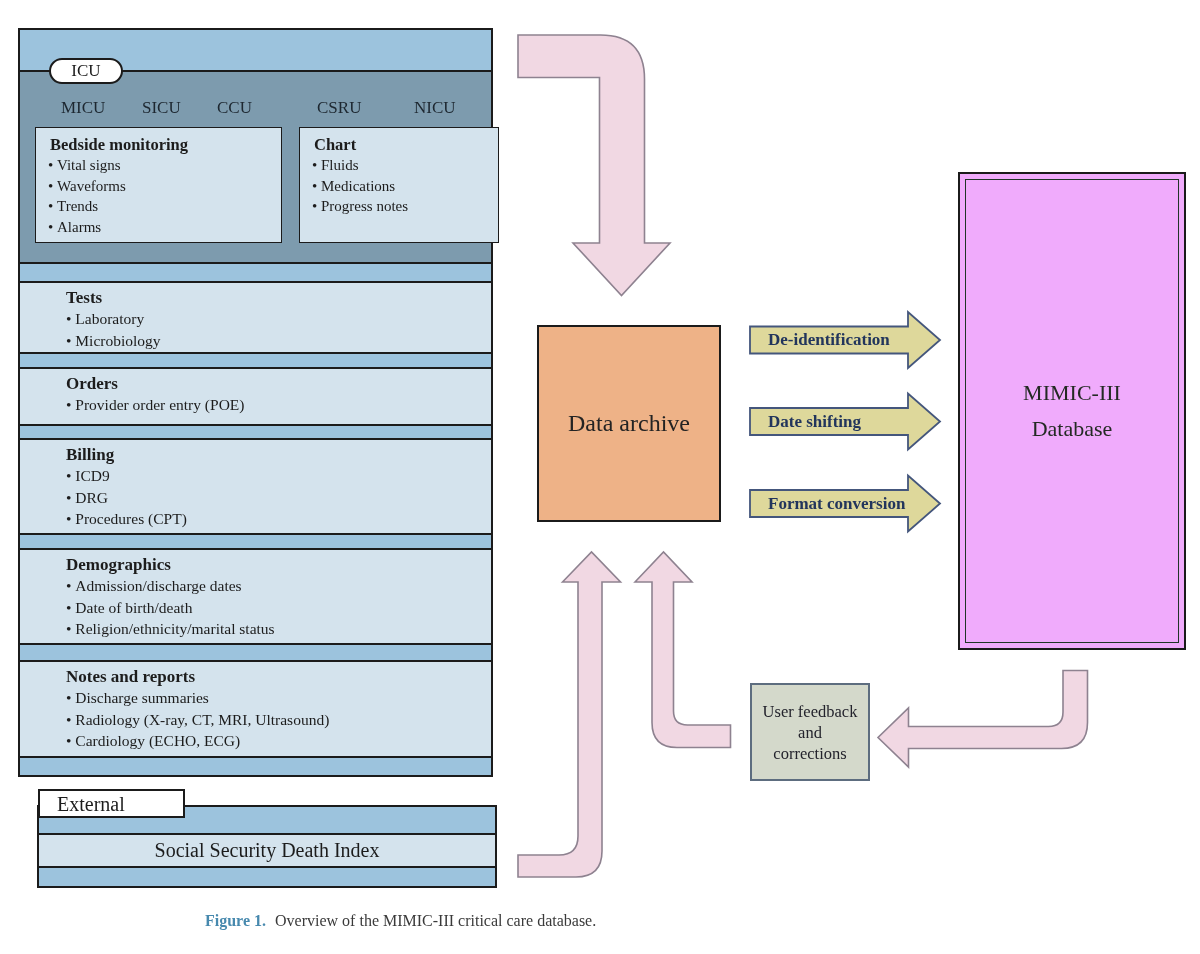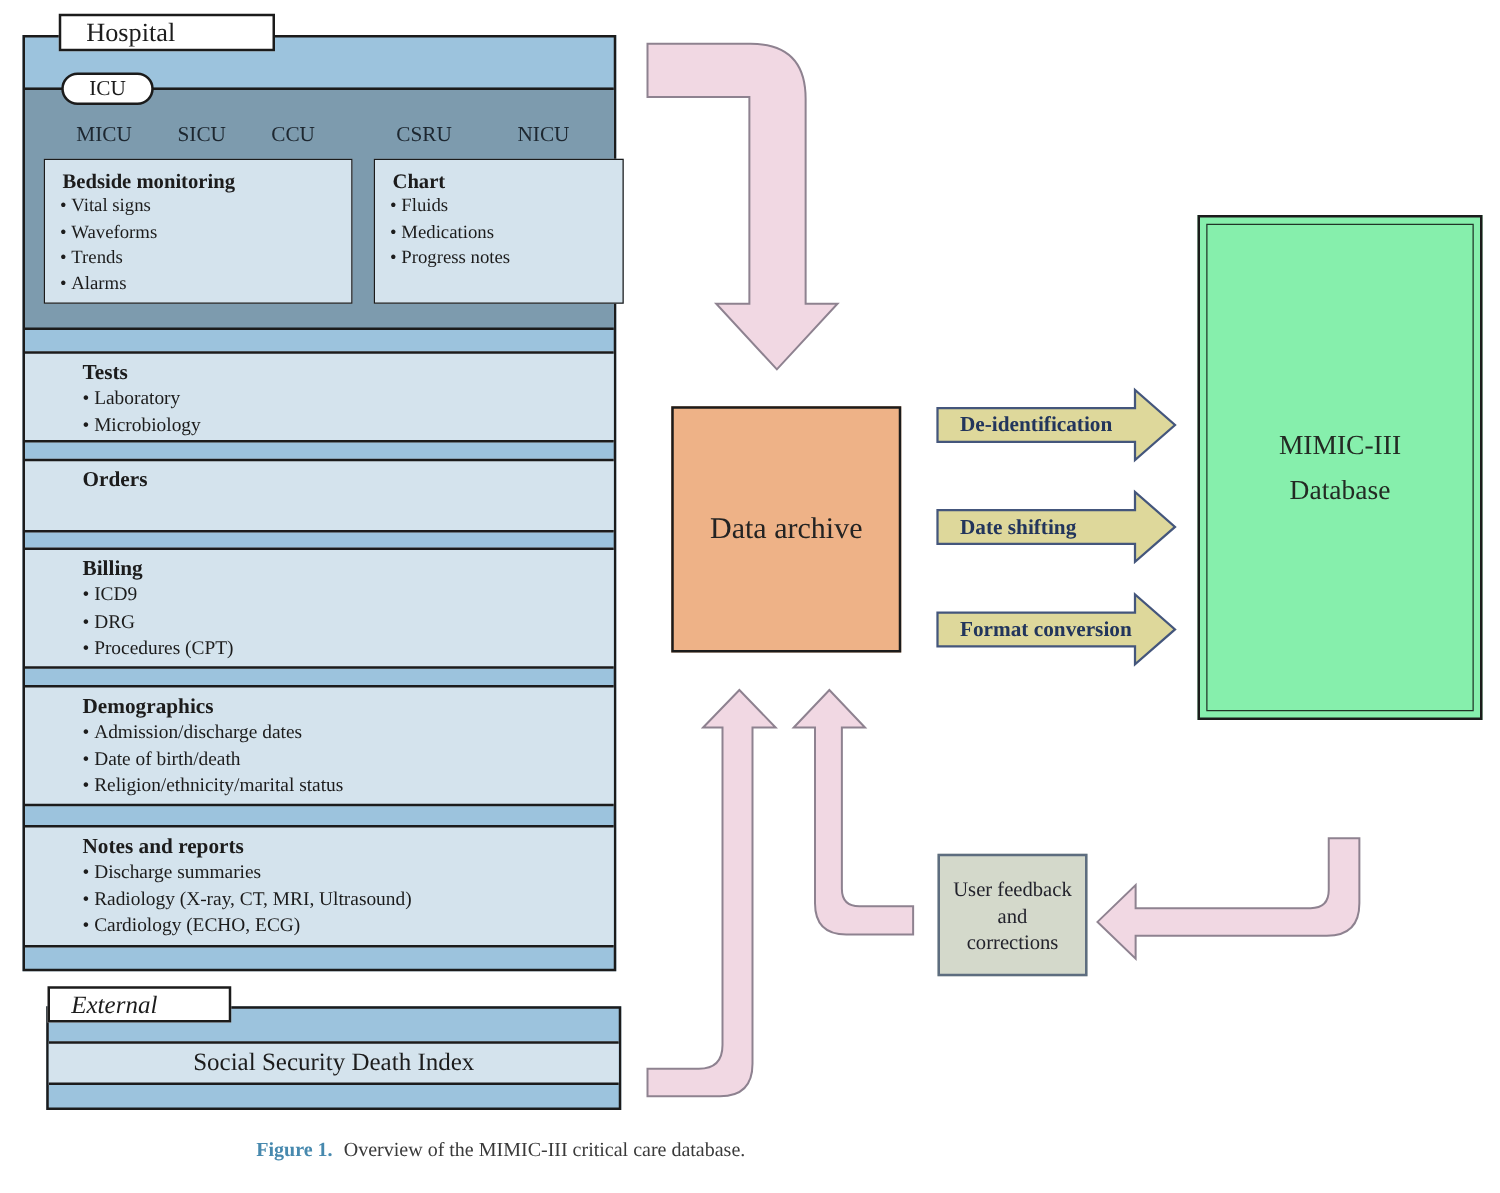--- a/index.html
+++ b/index.html
@@ -64,22 +64,22 @@
   #data-archive {
     position:absolute; left:537px; top:325px; width:184px; height:197px;
     background:#eeb287; border:2.5px solid #1b1b1b; z-index:2;
     display:flex; align-items:center; justify-content:center; font-size:24px; color:#232323;
   }
   .process-label {
     position:absolute; z-index:3; font-size:17px; font-weight:600;
     color:#22355c; line-height:22px;
   }
   #mimic-box {
-    position:absolute; left:958px; top:172px; width:228px; height:404px;
-    background:#86efac; border:2.5px solid #1b1b1b; z-index:2;
+    position:absolute; left:958px; top:172px; width:228px; height:478px;
+    background:#f0abfc; border:2.5px solid #1b1b1b; z-index:2;
   }
   #mimic-inner {
     position:absolute; left:5px; top:5px; right:5px; bottom:5px;
     border:1.5px solid #203527;
     display:flex; flex-direction:column; align-items:center; justify-content:center;
     font-size:22px; line-height:36px; color:#232a23;
   }
   #feedback-box {
     position:absolute; left:750px; top:683px; width:120px; height:98px;
     background:#d4d9cb; border:2.5px solid #5d6d7f; z-index:2;
@@ -98,21 +98,20 @@
   <svg id="arrow-layer" viewBox="0 0 1200 954" xmlns="http://www.w3.org/2000/svg">
     <path class="pink-arrow" d="M 518 35 L 600.5 35 Q 644.5 35 644.5 79 L 644.5 243 L 670 243 L 621.5 295.5 L 573 243 L 599.5 243 L 599.5 77.5 L 518 77.5 Z"></path>
     <path class="pink-arrow" d="M 562.5 582 L 591.5 552 L 620.5 582 L 602 582 L 602 851 Q 602 877 576 877 L 518 877 L 518 855 L 559 855 Q 578 855 578 836 L 578 582 Z"></path>
     <path class="pink-arrow" d="M 635 582 L 663.5 552 L 692 582 L 673.5 582 L 673.5 711 Q 673.5 725 687.5 725 L 730.5 725 L 730.5 747.5 L 677 747.5 Q 652 747.5 652 722.5 L 652 582 Z"></path>
     <path class="pink-arrow" d="M 1063 670.5 L 1063 712 Q 1063 726.5 1048.5 726.5 L 908.5 726.5 L 908.5 708 L 878 737.5 L 908.5 767 L 908.5 748.5 L 1061.5 748.5 Q 1087.5 748.5 1087.5 722.5 L 1087.5 670.5 Z"></path>
     <path class="khaki-arrow" d="M 750 326.5 L 908 326.5 L 908 312 L 940 340 L 908 368 L 908 353.5 L 750 353.5 Z"></path>
     <path class="khaki-arrow" d="M 750 408 L 908 408 L 908 393.5 L 940 421.5 L 908 449.5 L 908 435 L 750 435 Z"></path>
     <path class="khaki-arrow" d="M 750 490 L 908 490 L 908 475.5 L 940 503.5 L 908 531.5 L 908 517 L 750 517 Z"></path>
   </svg>
 
-  <div class="tab-label" style="left:47px; top:11px; width:173px; height:30px;">Hospital</div>
 
   <div id="hospital-box">
     <div id="icu-panel">
       <span class="unit-label" style="left:41px;">MICU</span>
       <span class="unit-label" style="left:122px;text-align:center;">SICU</span>
       <span class="unit-label" style="left:197px;">CCU</span>
       <span class="unit-label" style="left:297px;">CSRU</span>
       <span class="unit-label" style="left:394px;">NICU</span>
 
       <div class="icu-card" style="left:15px; width:247px;">
@@ -131,20 +130,21 @@
     </div>
 
     <div class="section" style="top:250.5px; height:73px;">
       <div class="section-title">Tests</div>
       <div class="bullet">Laboratory</div>
       <div class="bullet">Microbiology</div>
     </div>
 
     <div class="section" style="top:336.5px; height:59px;">
       <div class="section-title">Orders</div>
+      <div class="bullet">Provider order entry (POE)</div>
     </div>
 
     <div class="section" style="top:407.5px; height:97px;">
       <div class="section-title">Billing</div>
       <div class="bullet">ICD9</div>
       <div class="bullet">DRG</div>
       <div class="bullet">Procedures (CPT)</div>
     </div>
 
     <div class="section" style="top:517.5px; height:97px;">
@@ -157,21 +157,21 @@
     <div class="section" style="top:629.5px; height:98px;">
       <div class="section-title">Notes and reports</div>
       <div class="bullet">Discharge summaries</div>
       <div class="bullet">Radiology (X-ray, CT, MRI, Ultrasound)</div>
       <div class="bullet">Cardiology (ECHO, ECG)</div>
     </div>
   </div>
 
   <div id="icu-pill">ICU</div>
 
-  <div class="tab-label" style="left:38px; top:789px; width:147px; height:29px; font-size:20px; padding-left:17px;font-style:italic;">External</div>
+  <div class="tab-label" style="left:38px; top:789px; width:147px; height:29px; font-size:20px; padding-left:17px;">External</div>
   <div id="external-box">
     <div id="ssdi-strip">
       <span>Social Security Death Index</span>
     </div>
   </div>
 
   <div id="data-archive">
     <span>Data archive</span>
   </div>
 

